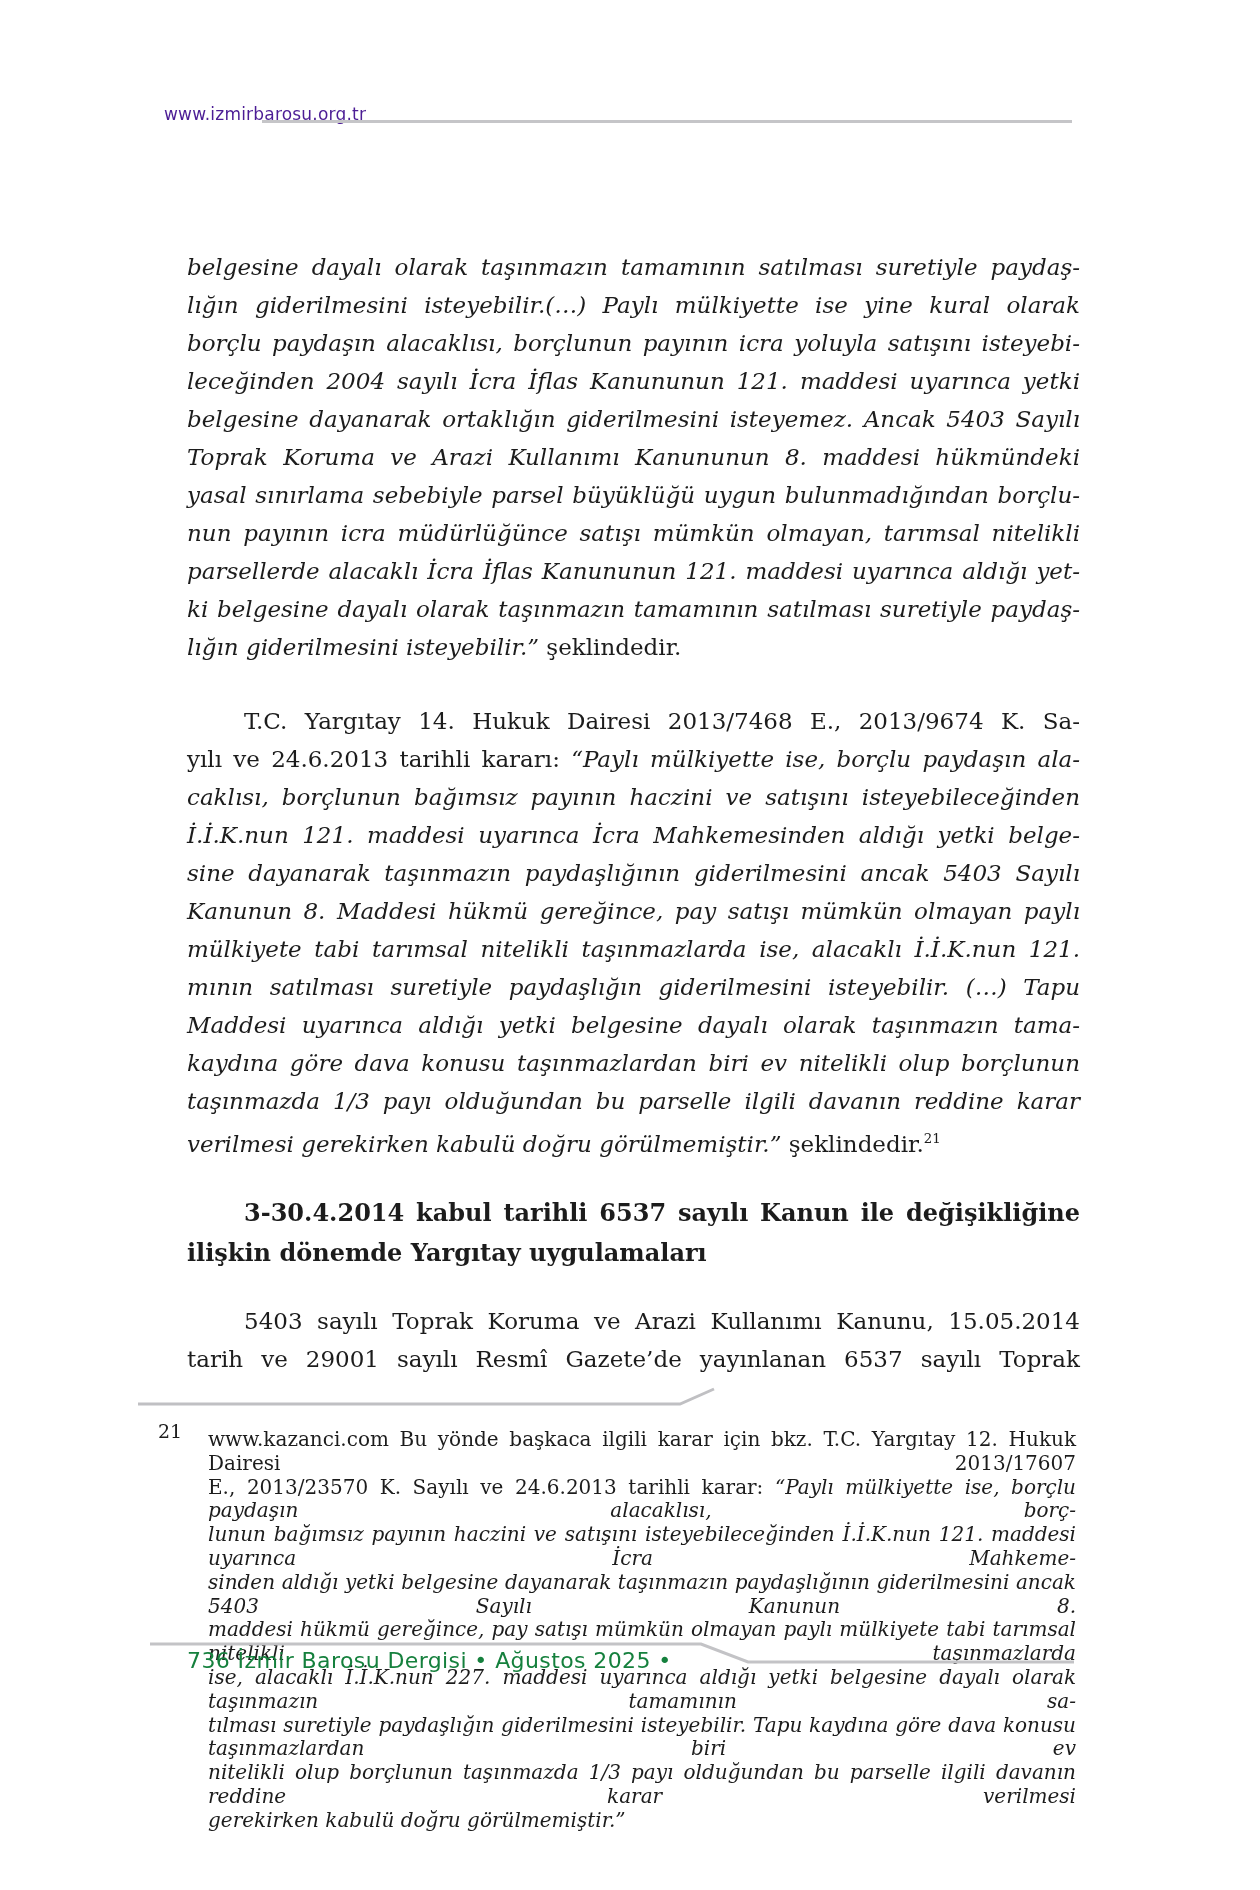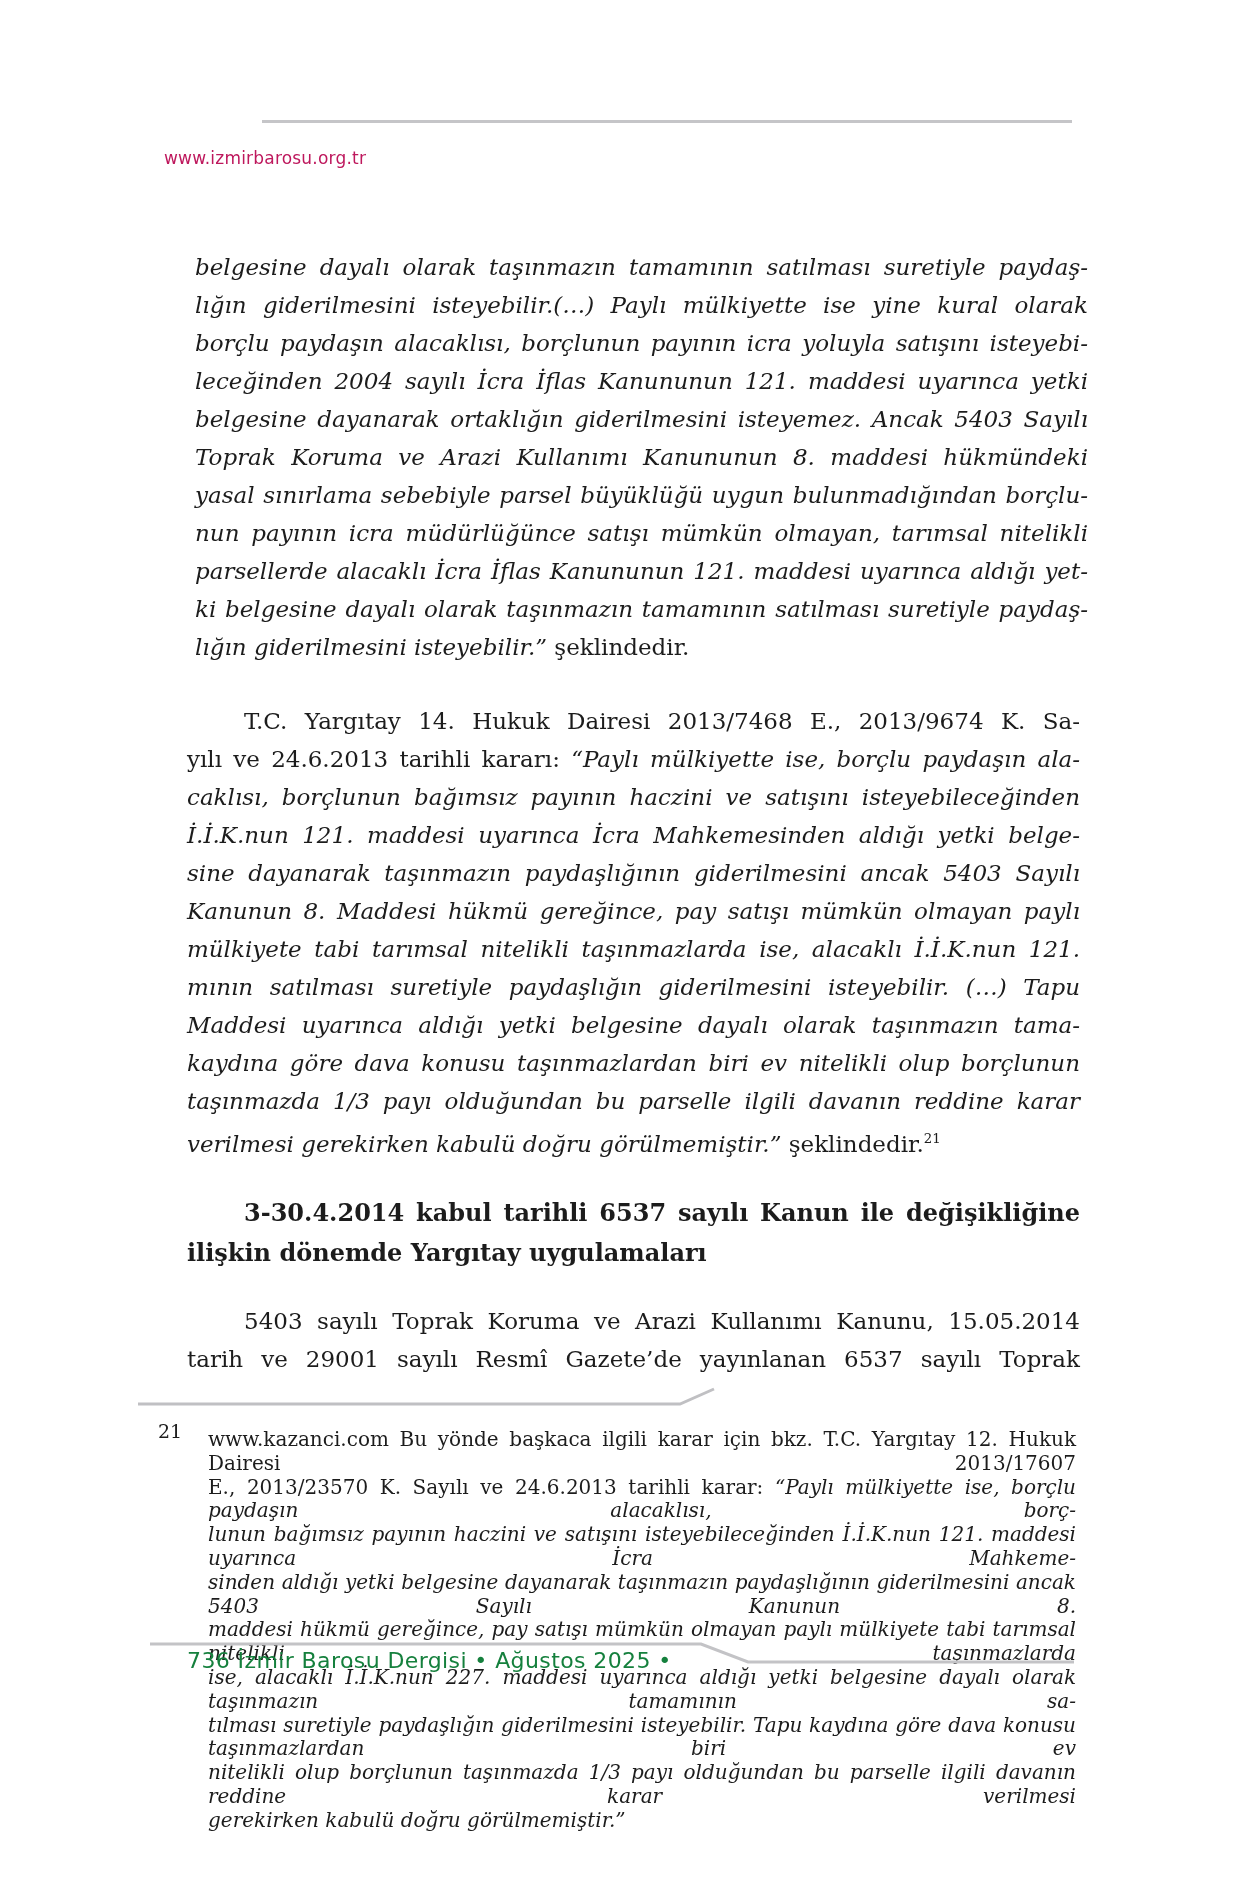--- a/index.html
+++ b/index.html
@@ -5,31 +5,31 @@
   html,body { margin:0; padding:0; background:#ffffff; }
   .page {
     position:relative; width:1260px; height:1890px;
     background:#ffffff; overflow:hidden;
     font-family:"DejaVu Serif", serif;
   }
   
   .header-url {
     position:absolute; left:164px; top:104px;
     font-family:"DejaVu Sans", sans-serif; font-size:17px;
-    color:#be185d; letter-spacing:0.2px;margin-top:44px;
+    color:#4c1d95; letter-spacing:0.2px;
   }
   .header-rule {
     position:absolute; left:262px; top:120px; width:810px; height:3px;
     background:#c5c5c8;
   }
   
   .para {
     position:absolute; left:187px; width:893px; color:#1c1c1c;
   }
-  .para-1 { top:248px;  font-size:23px; line-height:38px;margin-left:8px; }
+  .para-1 { top:248px;  font-size:23px; line-height:38px; }
   .para-2 { top:702px;  font-size:23px; line-height:38px; }
   .para-heading { top:1193px; font-size:24px; line-height:39px; }
   .para-3 { top:1302px; font-size:23px; line-height:38px; }
 
   .line { text-align:justify; text-align-last:justify; }
   .line.last { text-align-last:left; }
   .line.ind  { text-indent:57px; }
 
   .seg-i { font-style:italic; }
   .seg-r { font-style:normal; }

